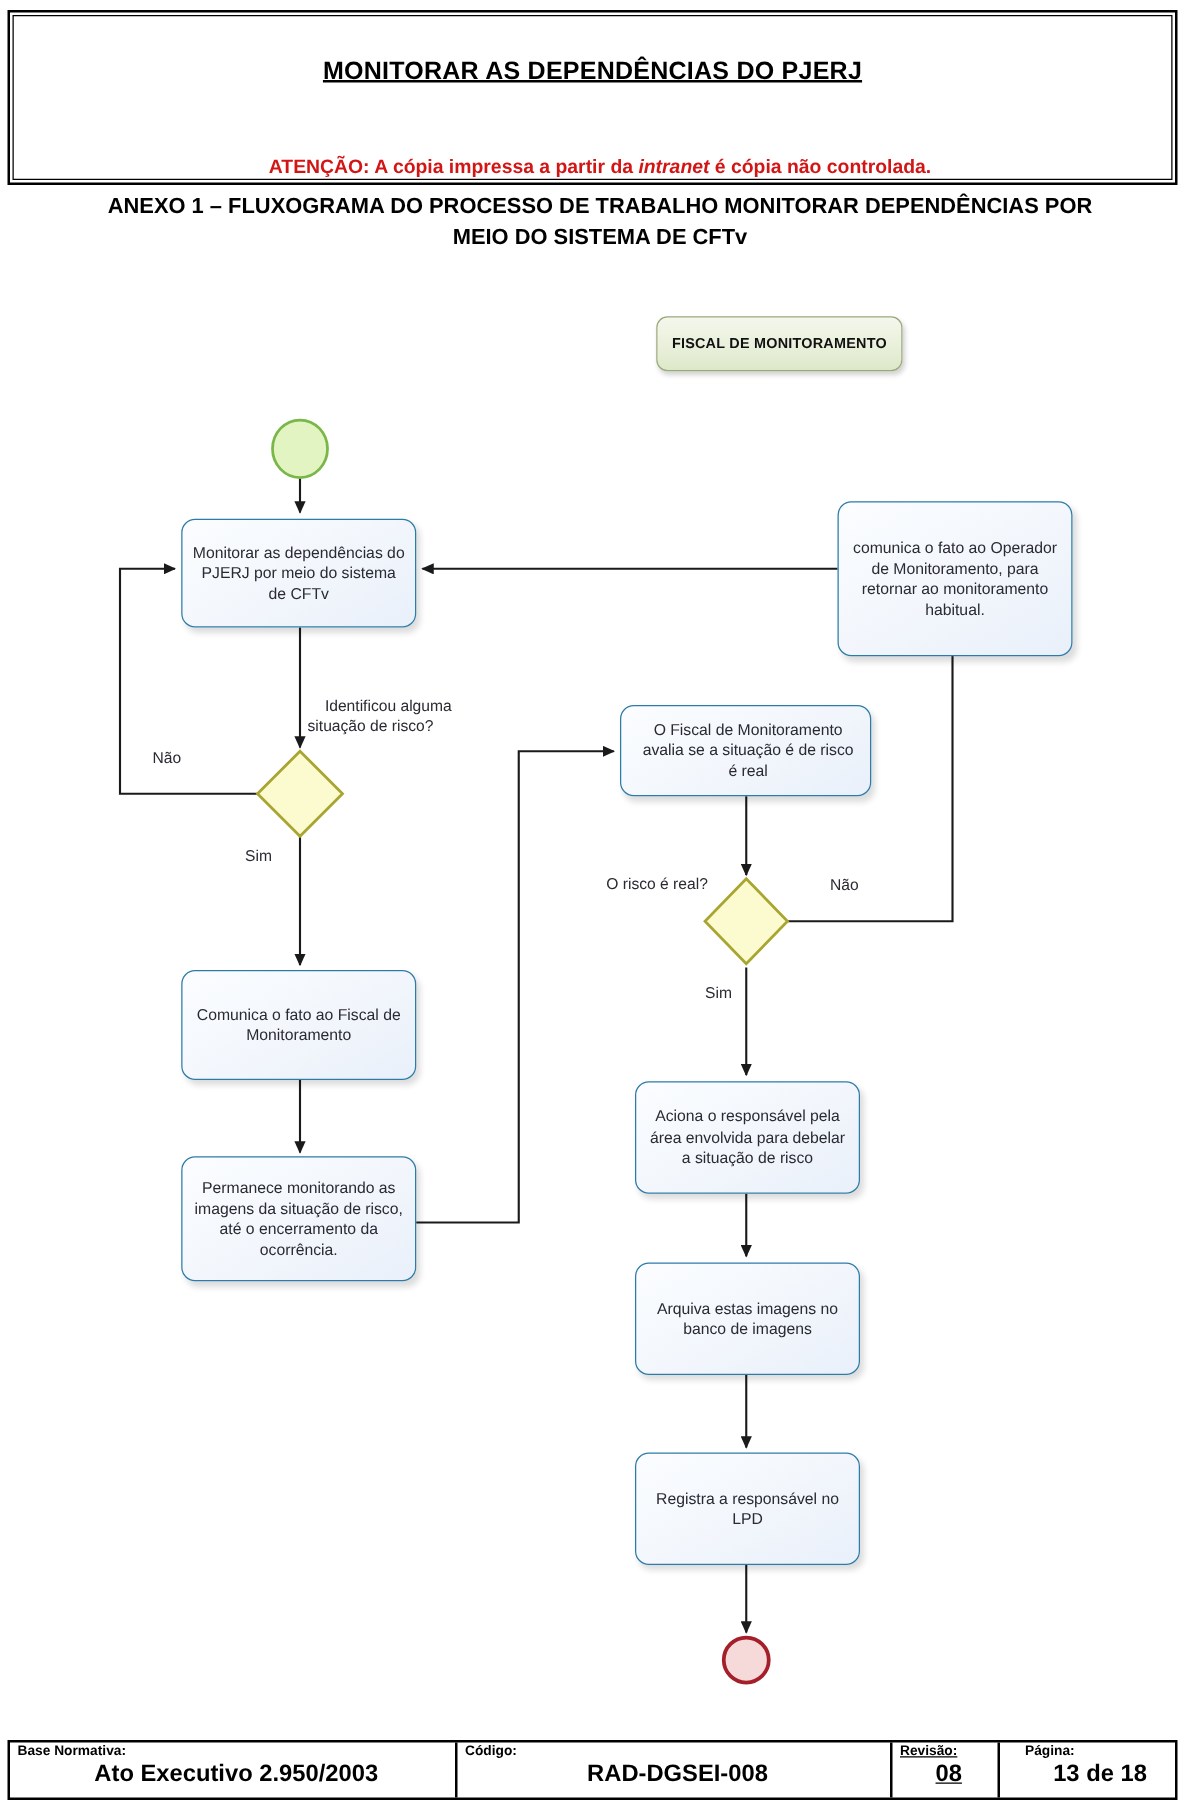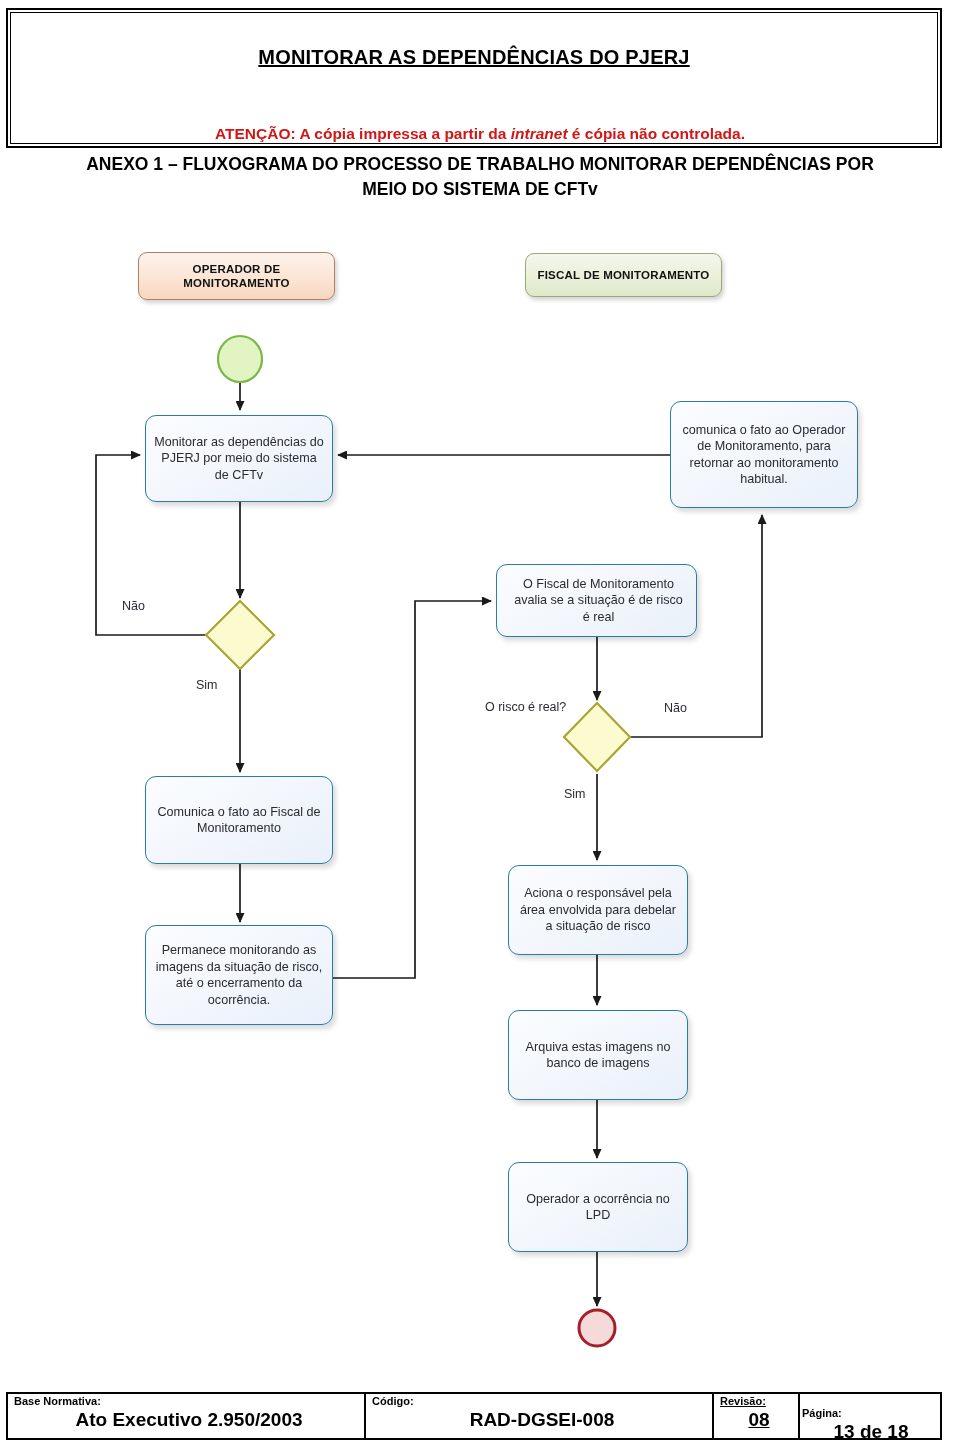--- a/index.html
+++ b/index.html
@@ -132,77 +132,77 @@
 
     <g>
       <path d="M597,703 L630,737 L597,771 L564,737 Z" fill="#fbfbcf" stroke="#a8a531" stroke-width="2.2"></path>
     </g>
 
     <g>
       <circle cx="597" cy="1328" r="18" fill="#f6d9d9" stroke="#a41f2a" stroke-width="3"></circle>
     </g>
   </svg>
 
-  <div class="node lane lane-oper" style="left:138px;top:252px;width:197px;height:48px;">
-    <span style="white-space:pre-line;">OPERADOR DE
-MONITORAMENTO</span>
-  </div>
   <div class="node lane lane-fiscal" style="left:525px;top:253px;width:197px;height:44px;">
     <span style="white-space:pre-line;">FISCAL DE MONITORAMENTO</span>
   </div>
 
   <div class="node proc" style="left:145px;top:415px;width:188px;height:87px;">
     <span>Monitorar as dependências do PJERJ por meio do sistema de CFTv</span>
   </div>
 
   <div class="node proc" style="left:145px;top:776px;width:188px;height:88px;">
     <span>Comunica o fato ao Fiscal de Monitoramento</span>
   </div>
 
   <div class="node proc" style="left:145px;top:925px;width:188px;height:100px;">
     <span>Permanece  monitorando as imagens da situação de risco, até o encerramento da ocorrência.</span>
   </div>
 
   <div class="node proc" style="left:496px;top:564px;width:201px;height:73px;padding-left:12px;">
     <span>O Fiscal  de Monitoramento avalia se a situação é de risco é real</span>
   </div>
 
-  <div class="node proc" style="left:670px;top:401px;width:188px;height:107px;">
+  <div class="node proc" style="left:670px;top:401px;width:188px;height:124px;">
     <span>comunica o fato ao Operador de Monitoramento, para retornar ao monitoramento habitual.</span>
   </div>
 
   <div class="node proc" style="left:508px;top:865px;width:180px;height:90px;">
     <span>Aciona o responsável pela área envolvida para debelar a situação de risco</span>
   </div>
 
   <div class="node proc" style="left:508px;top:1010px;width:180px;height:90px;">
     <span>Arquiva estas imagens no banco de imagens</span>
   </div>
 
   <div class="node proc" style="left:508px;top:1162px;width:180px;height:90px;">
-    <span>Operador  a ocorrência no LPD</span>
-  </div>
-
+    <span>Registra  a responsável no LPD</span>
+  </div>
+
+  <div class="elabel multi" style="left:246px;top:540px;text-align:left;">
+    <span style="white-space:pre-line;">Identificou alguma
+situação de risco?</span>
+  </div>
   <div class="elabel" style="left:122px;top:599px;">Não</div>
   <div class="elabel" style="left:196px;top:678px;">Sim</div>
   <div class="elabel" style="left:485px;top:700px;">O risco é real?</div>
   <div class="elabel" style="left:664px;top:701px;">Não</div>
   <div class="elabel" style="left:564px;top:787px;">Sim</div>
 </div>
 
 <div style="position:absolute;left:6px;top:1392px;width:936px;height:48px;border:2px solid #000;box-sizing:border-box;display:flex;">
   <div style="flex:0 0 358px;border-right:2px solid #000;box-sizing:border-box;padding:1px 0 0 6px;">
     <div style="font-size:11px;font-weight:bold;color:#000;">Base Normativa:</div>
     <div style="font-size:19px;font-weight:bold;color:#000;text-align:center;line-height:25px;">Ato Executivo 2.950/2003</div>
   </div>
   <div style="flex:0 0 348px;border-right:2px solid #000;box-sizing:border-box;padding:1px 0 0 6px;">
     <div style="font-size:11px;font-weight:bold;color:#000;">Código:</div>
     <div style="font-size:19px;font-weight:bold;color:#000;text-align:center;line-height:25px;">RAD-DGSEI-008</div>
   </div>
   <div style="flex:0 0 86px;border-right:2px solid #000;box-sizing:border-box;padding:1px 0 0 6px;text-decoration:underline;">
     <div style="font-size:11px;font-weight:bold;color:#000;">Revisão:</div>
     <div style="font-size:19px;font-weight:bold;color:#000;text-align:center;line-height:25px;">08</div>
   </div>
-  <div style="flex:1 1 auto;box-sizing:border-box;padding:1px 0 0 2px;margin-top:12px;">
+  <div style="flex:1 1 auto;box-sizing:border-box;padding:1px 0 0 20px;">
     <div style="font-size:11px;font-weight:bold;color:#000;">Página:</div>
     <div style="font-size:19px;font-weight:bold;color:#000;text-align:center;line-height:25px;">13 de 18</div>
   </div>
 </div>
 
 </body></html>

